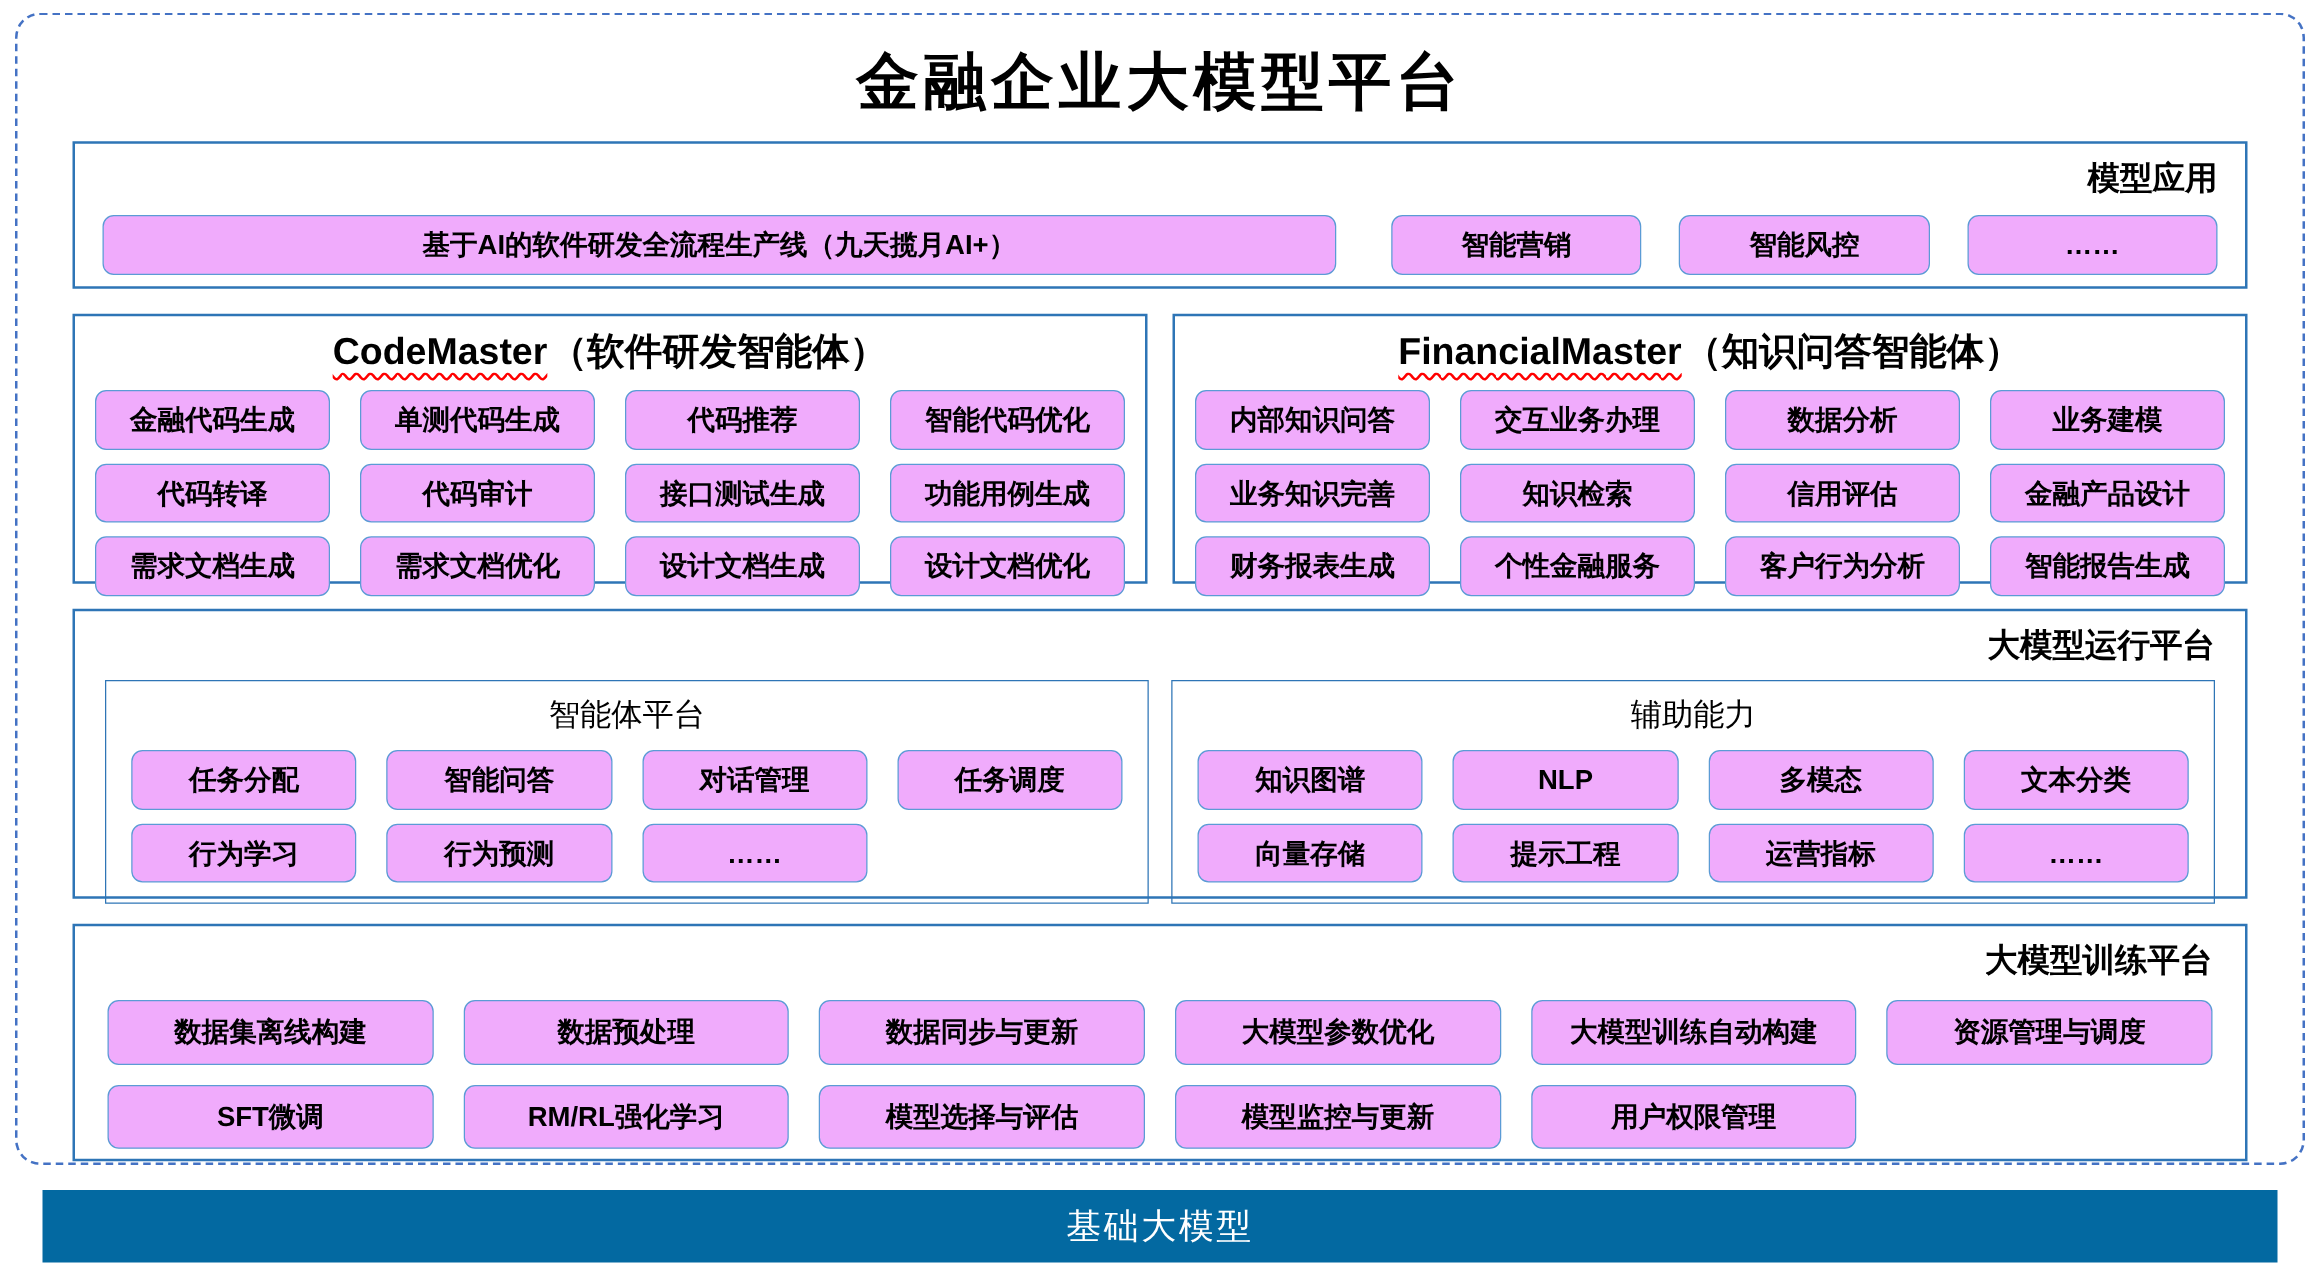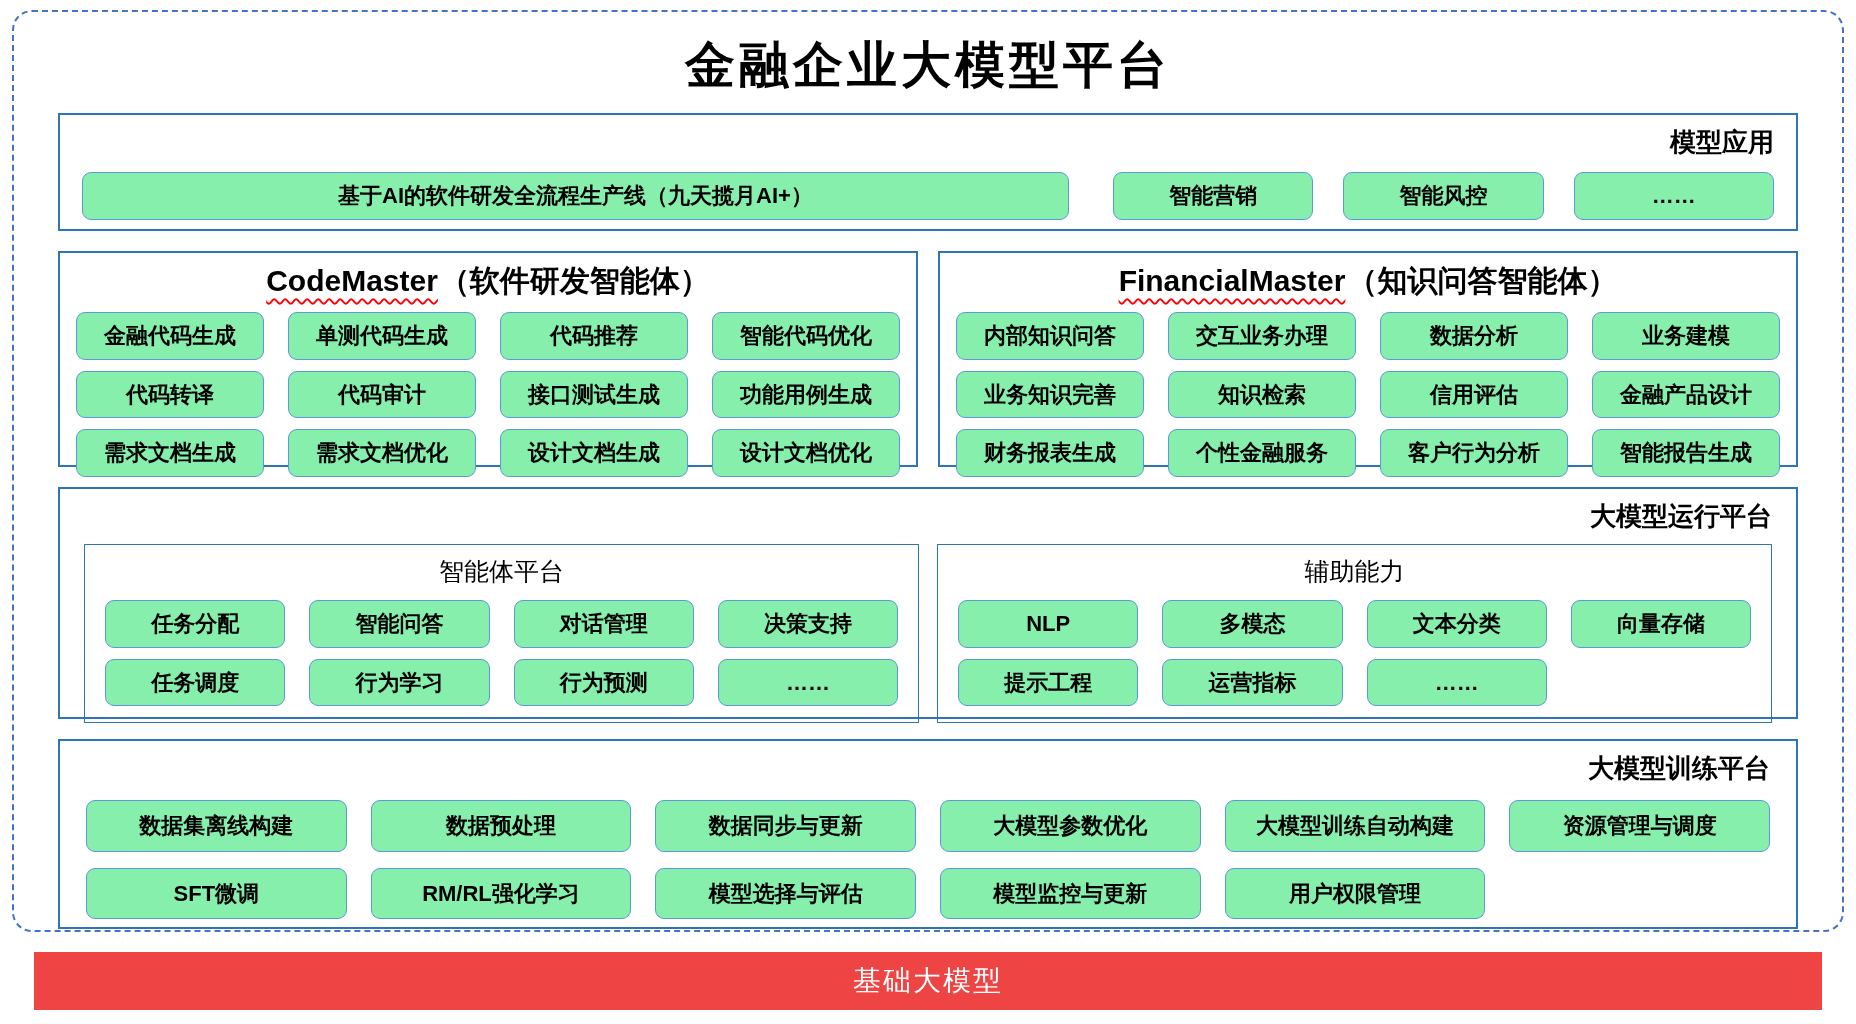--- a/index.html
+++ b/index.html
@@ -21,21 +21,21 @@
     font-weight:bold; font-size:50px; letter-spacing:4px;
     margin:6px 0 14px 0;
   }
 
   .box { border:2px solid #2E75B6; background:#fff; }
 
   .sec-header { text-align:right; font-weight:bold; font-size:26px; padding-top:10px; }
 
   
   .chip {
-    border:1px solid #5B9BD5; border-radius:9px; background:#86efac;
+    border:1px solid #5B9BD5; border-radius:9px; background:#f0abfc;
     font-size:22px; font-weight:600; text-align:center;
     padding:9px 6px; line-height:1.25; white-space:nowrap; overflow:hidden;
   }
 
   
   .apps { height:118px; padding:0 22px 14px 22px; }
   .apps-row { display:flex; gap:44px; margin-top:12px; align-items:stretch; }
   .chip.wide { flex:5.3; font-weight:bold; }
   .apps-others { flex:3.6; display:flex; gap:30px; }
   .apps-others .chip { flex:1; }
@@ -62,21 +62,21 @@
   .sub-header { text-align:center; font-size:25px; font-weight:normal; margin:6px 0 12px 0; }
 
   
   .training { margin-top:20px; height:190px; padding:0 26px 18px 26px; }
   .training .grid { margin-top:14px; gap:16px 24px; }
   .training .chip { padding:11px 6px; }
 
   
   .foundation-bar {
     position:absolute; left:34px; right:34px; top:952px; height:58px;
-    background:#ef4444; color:#fff; font-size:28px; letter-spacing:2px;
+    background:#0369a1; color:#fff; font-size:28px; letter-spacing:2px;
     display:flex; align-items:center; justify-content:center;
   }
 </style>
 </head>
 <body>
 
 <div class="page">
   <div class="outer">
 
     <h1 class="title">金融企业大模型平台</h1>
@@ -144,32 +144,32 @@
       <div class="sec-header">大模型运行平台</div>
       <div class="runtime-row">
 
         <div class="subbox">
           <div class="sub-header">智能体平台</div>
           <div class="grid cols4">
 
           <div class="chip">任务分配</div>
               <div class="chip">智能问答</div>
               <div class="chip">对话管理</div>
-              <div class="chip">决策支持</div>
               <div class="chip">任务调度</div>
               <div class="chip">行为学习</div>
               <div class="chip">行为预测</div>
               <div class="chip">……</div>
             </div>
         </div>
 
         <div class="subbox">
           <div class="sub-header">辅助能力</div>
           <div class="grid cols4">
 
+          <div class="chip">知识图谱</div>
               <div class="chip">NLP</div>
               <div class="chip">多模态</div>
               <div class="chip">文本分类</div>
               <div class="chip">向量存储</div>
               <div class="chip">提示工程</div>
               <div class="chip">运营指标</div>
               <div class="chip">……</div>
             </div>
         </div>
 

